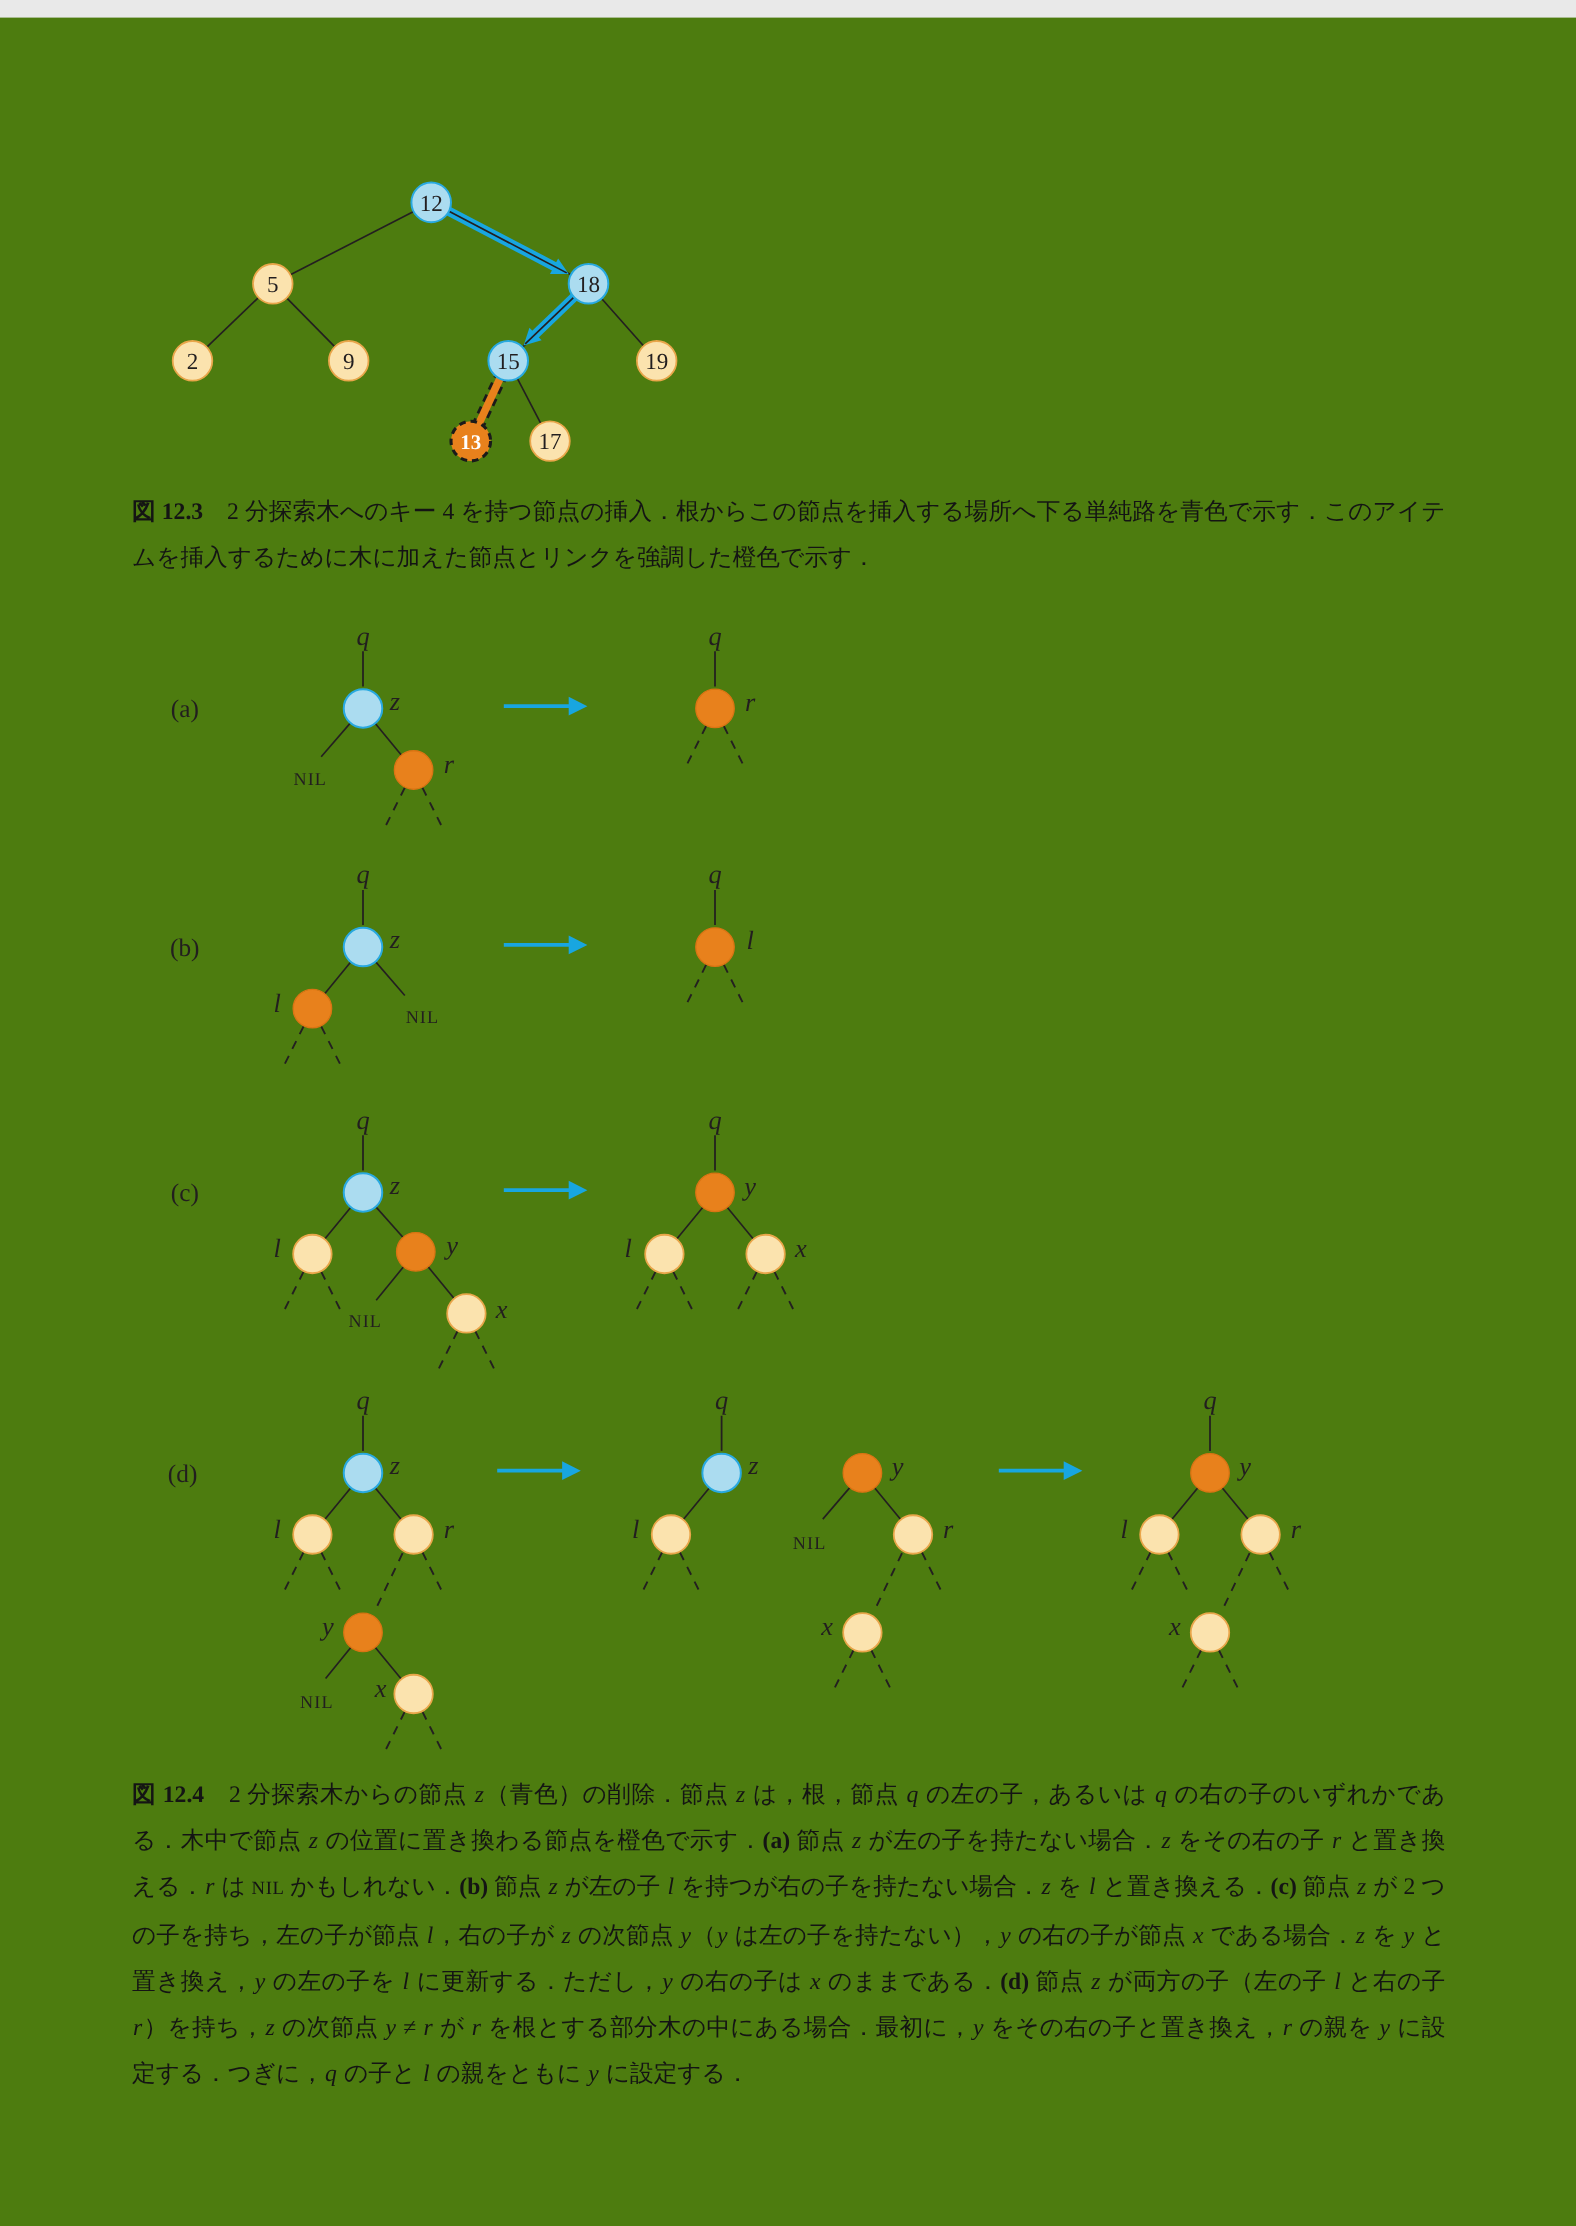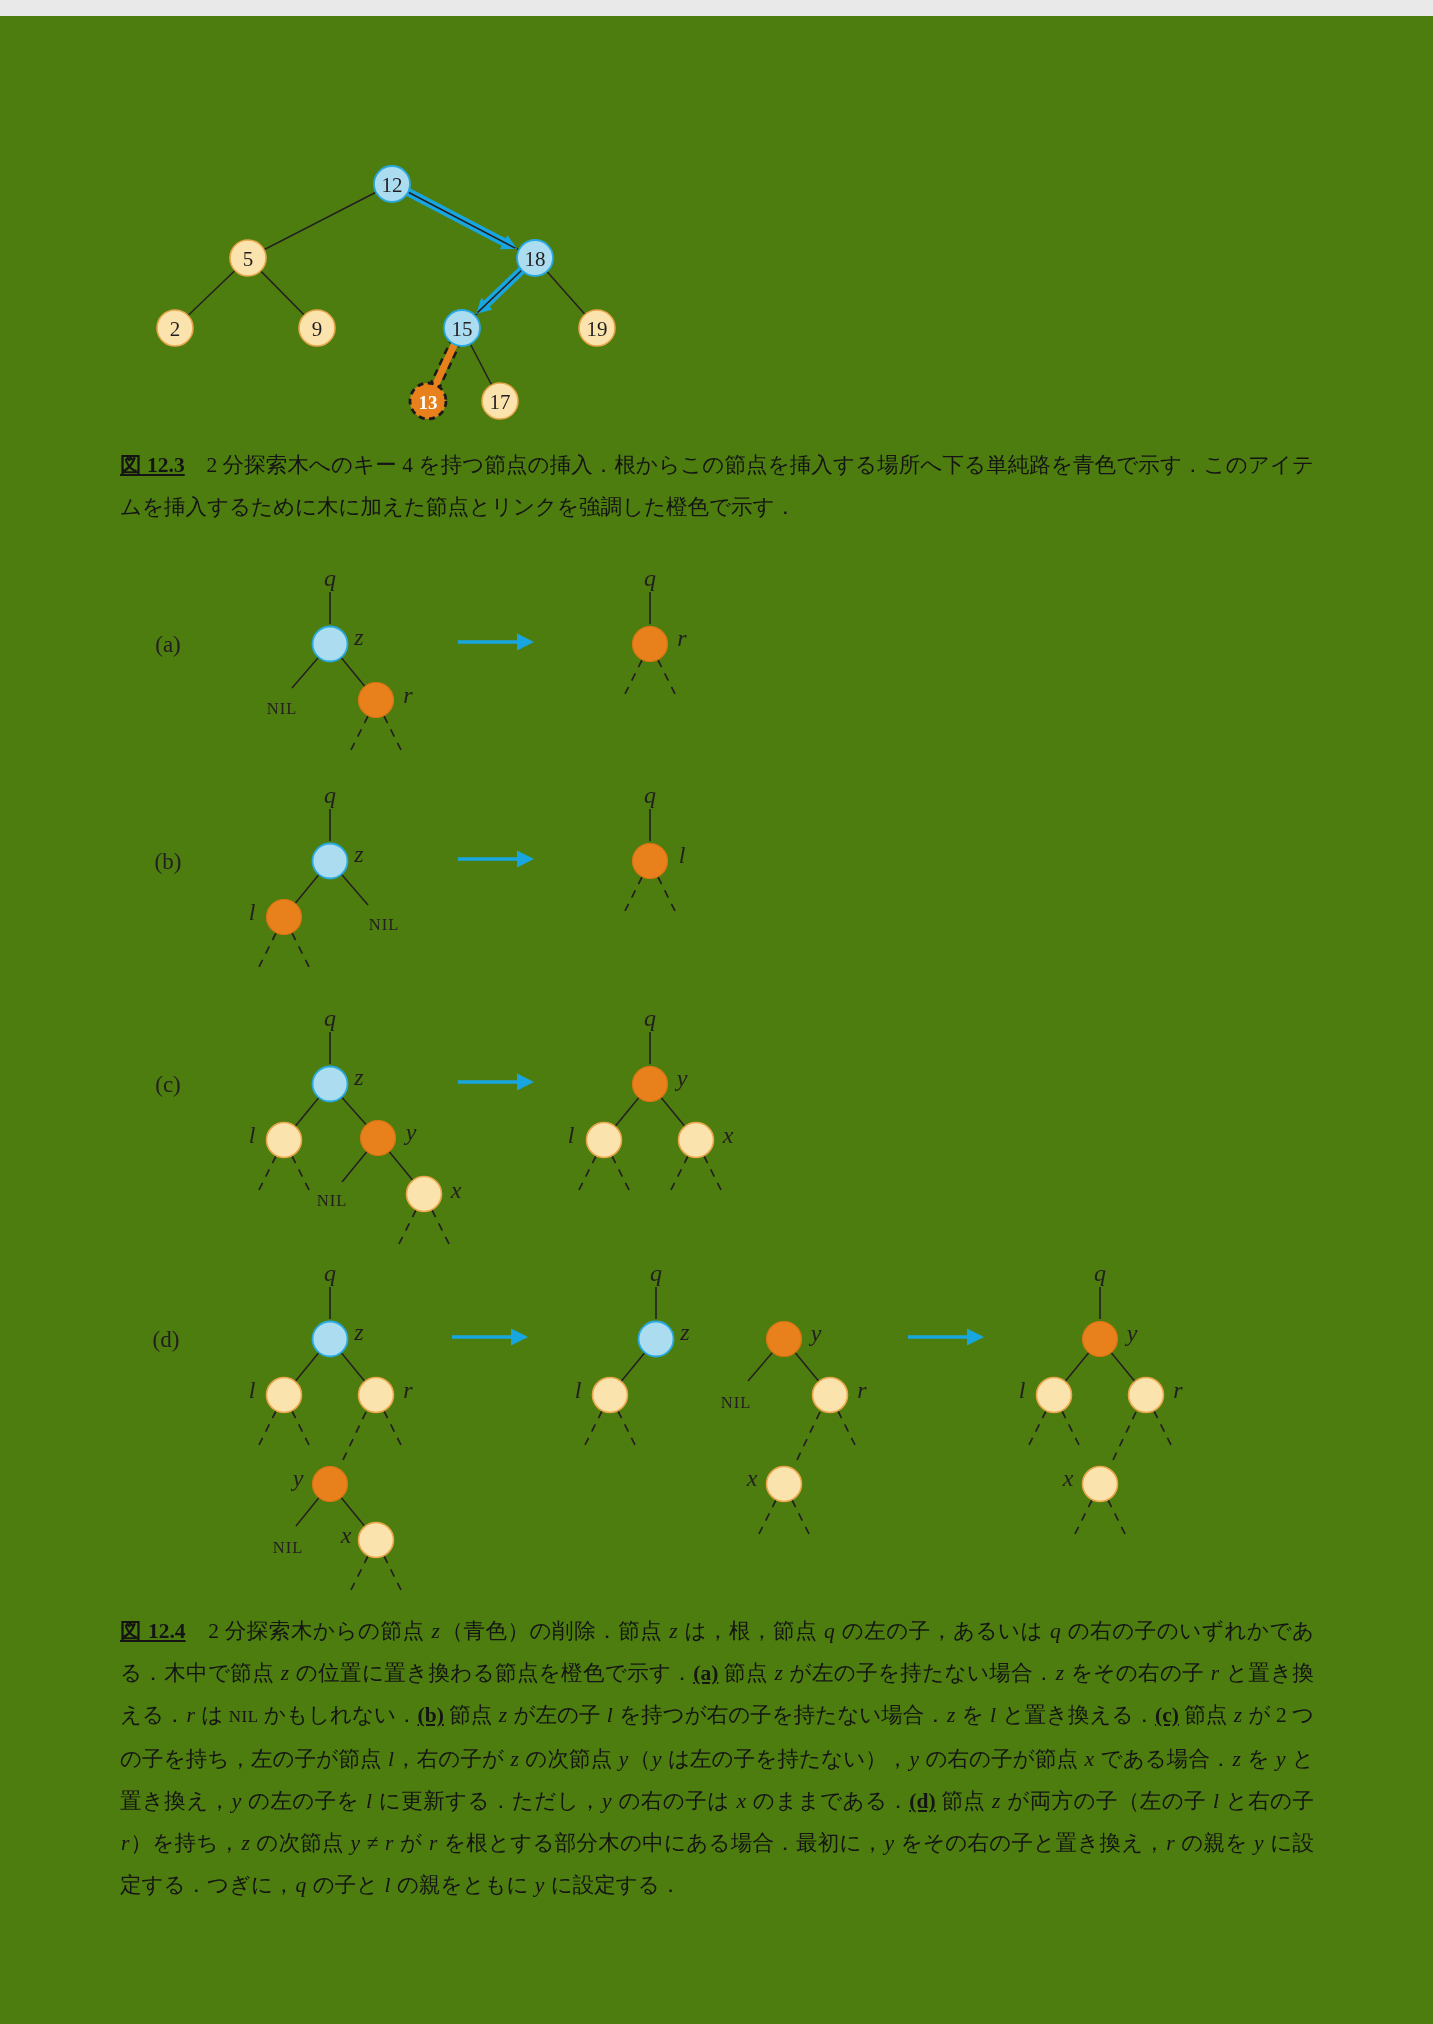--- a/index.html
+++ b/index.html
@@ -27,21 +27,21 @@
   svg .nodelbl   { font-family:"Liberation Serif","DejaVu Serif",serif; font-size:21px; text-anchor:middle; }
   svg .insertlbl { font-family:"Liberation Serif","DejaVu Serif",serif; font-size:19px; font-weight:bold; fill:#ffffff; text-anchor:middle; }
   svg .varlbl    { font-family:"Liberation Serif","DejaVu Serif",serif; font-size:24px; font-style:italic; text-anchor:middle; }
   svg .nillbl    { font-family:"Liberation Serif","DejaVu Serif",serif; font-size:16.5px; letter-spacing:1px; text-anchor:middle; }
   svg .partlbl   { font-family:"Liberation Serif","DejaVu Serif",serif; font-size:23px; text-anchor:middle; }
   .caption {
     position:absolute; left:120px; width:1194px;
     font-size:21.5px; line-height:42px; color:#141414;
     text-align:justify; text-justify:inter-ideograph;
   }
-  .caption b { font-weight:bold;text-decoration:underline; }
+  .caption b { font-weight:bold; }
   .caption .i { font-style:italic; padding:0 1px; }
   .caption .sc { font-size:17px; letter-spacing:0.5px; }
 </style>
 </head>
 <body>
 
 <div class="page">
   <svg class="figures" id="figures-svg" width="1433" height="2024" viewBox="0 0 1433 2024">
       <line x1="392" y1="168" x2="248" y2="242" class="edge"></line>
       <line x1="248" y1="242" x2="175" y2="312" class="edge"></line>

